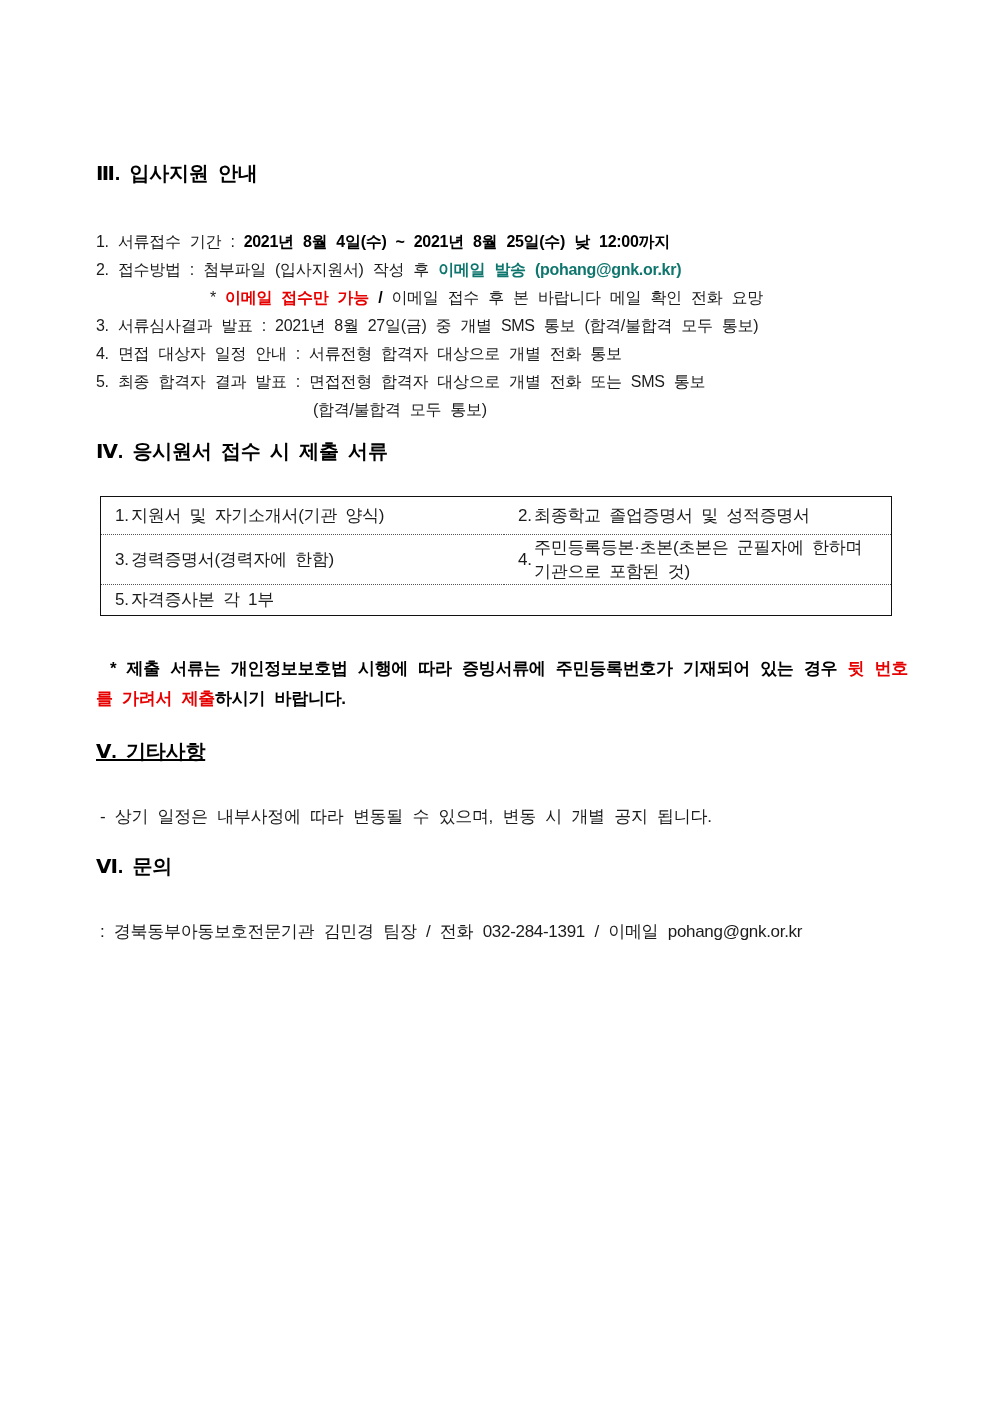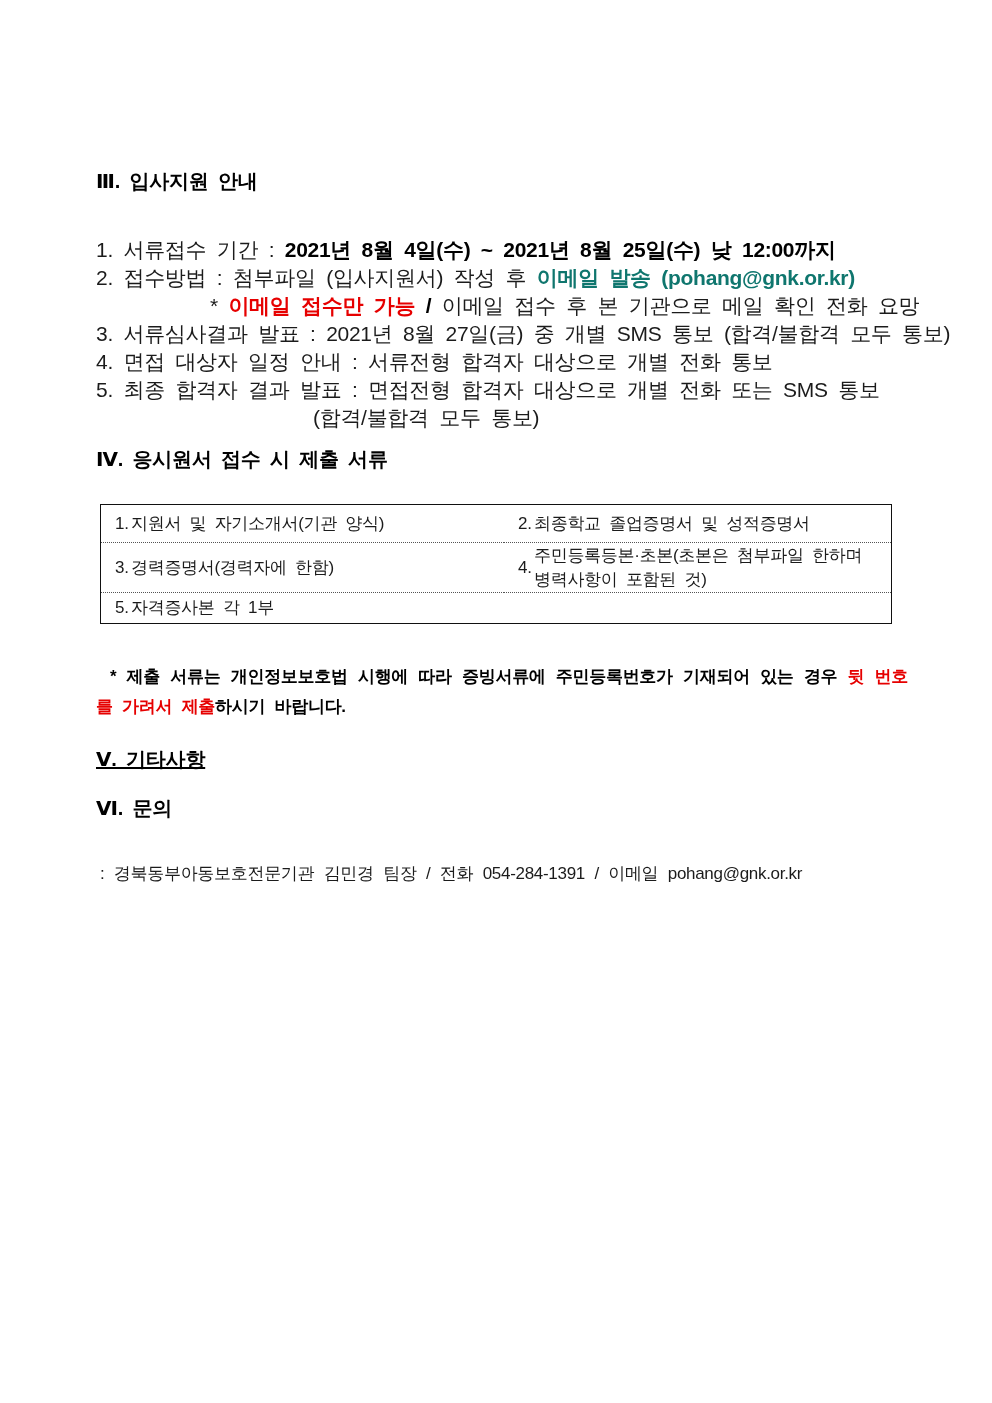--- a/index.html
+++ b/index.html
@@ -3,32 +3,32 @@
 <meta charset="utf-8">
 <style>
   * { margin:0; padding:0; box-sizing:border-box; }
   html,body { background:#ffffff; }
   body {
     width:992px; height:1403px;
     font-family:"Liberation Sans","DejaVu Sans",sans-serif;
     color:#1b1b1b;
   }
   .page { position:relative; width:992px; height:1403px; background:#fff; overflow:hidden; }
-  .content { position:absolute; left:96px; top:8px; width:812px; }
+  .content { position:absolute; left:96px; top:0; width:812px; }
 
   .heading {
     font-size:20px; font-weight:bold; color:#000;
     line-height:23px; word-spacing:4px; letter-spacing:-0.2px;
   }
   .h3 { margin-top:162px; }
   .h4 { margin-top:16px; }
   .h5 { margin-top:26px;text-decoration:underline; }
   .h6 { margin-top:26px; }
 
-  .list { margin-top:43px; font-size:21px; line-height:28px; word-spacing:5px; letter-spacing:-0.3px; }
+  .list { margin-top:43px; font-size:16px; line-height:28px; word-spacing:5px; letter-spacing:-0.3px; }
   .list .line { white-space:nowrap; }
   .indent-sub { padding-left:114px; }
   .indent-cont { padding-left:217px; }
 
   b.k { font-weight:bold; color:#000; }
   .blue { color:#0f766e; font-weight:bold; }
   .red  { color:#e60000; font-weight:bold;text-align:right; }
 
   table.docs {
     margin-top:33px; margin-left:4px;
@@ -59,21 +59,21 @@
 <body>
 
 <div class="page">
   <div class="content">
 
     <div class="heading h3">Ⅲ. 입사지원 안내</div>
 
     <div class="list">
       <div class="line"><span>1. 서류접수 기간 : </span><b class="k">2021년 8월 4일(수) ~ 2021년 8월 25일(수) 낮 12:00까지</b></div>
       <div class="line"><span>2. 접수방법 : 첨부파일 (입사지원서) 작성 후 </span><span class="blue">이메일 발송 (pohang@gnk.or.kr)</span></div>
-      <div class="line indent-sub"><span>* </span><span class="red">이메일 접수만 가능</span><b class="k"> / </b><span>이메일 접수 후 본 기관으로 메일 확인 전화 요망</span></div>
+      <div class="line indent-sub"><span>* </span><span class="red">이메일 접수만 가능</span><b class="k"> / </b><span>이메일 접수 후 본 바랍니다 메일 확인 전화 요망</span></div>
       <div class="line">3. 서류심사결과 발표 : 2021년 8월 27일(금) 중 개별 SMS 통보 (합격/불합격 모두 통보)</div>
       <div class="line">4. 면접 대상자 일정 안내 : 서류전형 합격자 대상으로 개별 전화 통보</div>
       <div class="line">5. 최종 합격자 결과 발표 : 면접전형 합격자 대상으로 개별 전화 또는 SMS 통보</div>
       <div class="line indent-cont">(합격/불합격 모두 통보)</div>
     </div>
 
     <div class="heading h4">Ⅳ. 응시원서 접수 시 제출 서류</div>
 
     <table class="docs">
       <tbody>
@@ -94,21 +94,21 @@
         <tr class="r2">
           <td class="c1">
               <div class="cell">
                 <span class="num">3.</span>
                 <span class="txt">경력증명서(경력자에 한함)</span>
               </div>
             </td>
           <td class="c2">
               <div class="cell">
                 <span class="num">4.</span>
-                <span class="txt">주민등록등본·초본(초본은 첨부파일 한하며 병력사항이 포함된 것)</span>
+                <span class="txt">주민등록등본·초본(초본은 군필자에 한하며 기관으로 포함된 것)</span>
               </div>
             </td>
         </tr>
         <tr class="r3">
           <td class="c1">
               <div class="cell">
                 <span class="num">5.</span>
                 <span class="txt">자격증사본 각 1부</span>
               </div>
             </td>
@@ -118,18 +118,19 @@
                 <span class="txt"></span>
               </div>
             </td>
         </tr>
       </tbody>
     </table>
 
     <div class="note"><span>* 제출 서류는 개인정보보호법 시행에 따라 증빙서류에 주민등록번호가 기재되어 있는 경우 </span><span class="red">뒷 번호를 가려서 제출</span><span>하시기 바랍니다.</span></div>
 
     <div class="heading h5">Ⅴ. 기타사항</div>
+    <div class="plain">- 상기 일정은 내부사정에 따라 변동될 수 있으며, 변동 시 개별 공지 됩니다.</div>
 
     <div class="heading h6">Ⅵ. 문의</div>
-    <div class="plain">: 경북동부아동보호전문기관 김민경 팀장 / 전화 054-284-1391 / 이메일 pohang@gnk.or.kr</div>
+    <div class="plain">: 경북동부아동보호전문기관 김민경 팀장 / 전화 032-284-1391 / 이메일 pohang@gnk.or.kr</div>
 
   </div>
 </div>
 
 </body></html>

